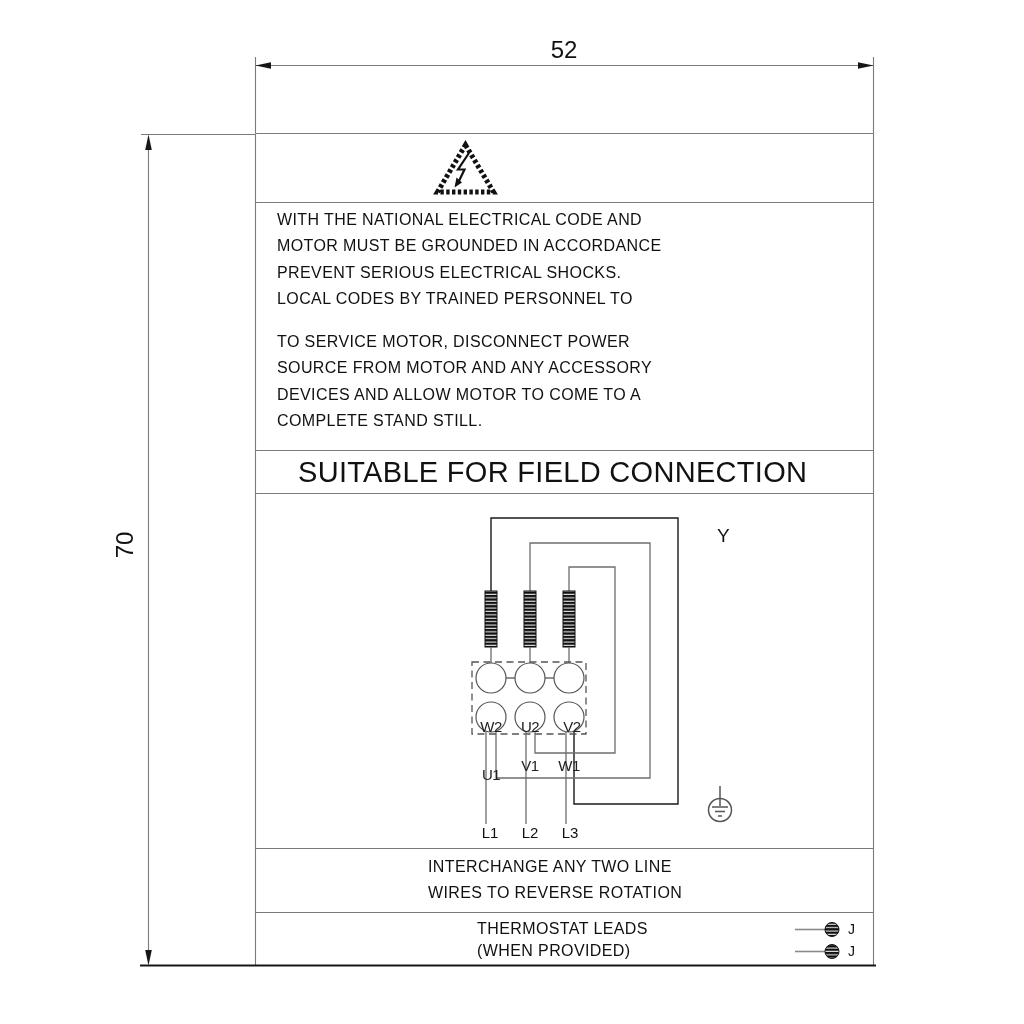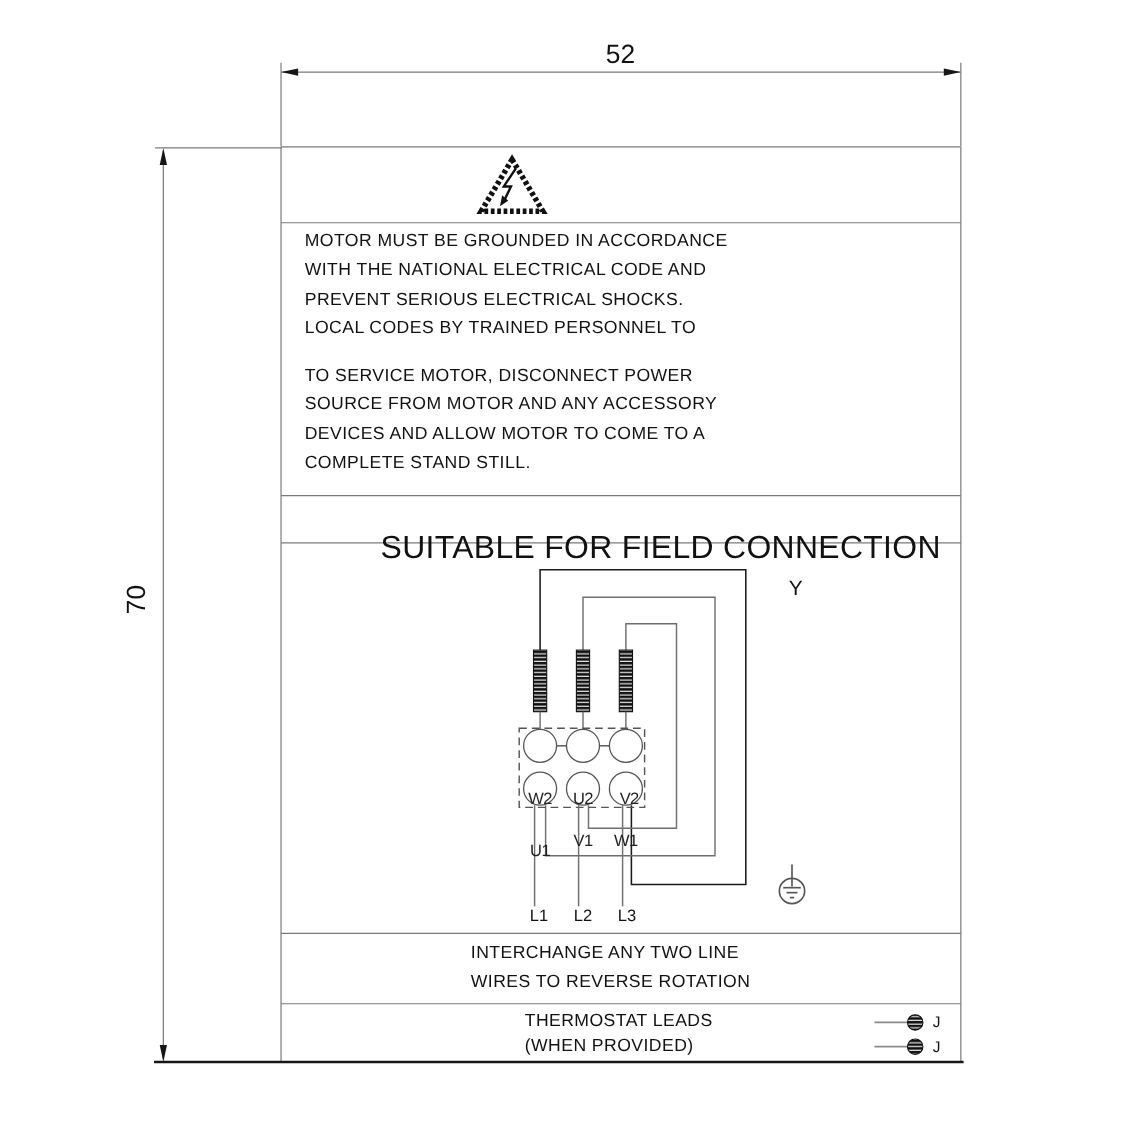--- a/index.html
+++ b/index.html
@@ -125,33 +125,33 @@
       <line x1="795" y1="951.5" x2="825" y2="951.5" stroke="#8a8a8a" stroke-width="1.6"></line>
       <circle cx="832" cy="951.5" r="7" fill="url(#hatch)" stroke="#111111" stroke-width="1"></circle>
     </g>
   </svg>
 
   <div class="abs dim-label" style="left:564px;top:36px;transform:translateX(-50%);">52</div>
   <div class="abs dim-label rot90" style="left:125px;top:545px;">70</div>
 
 
   <div class="abs para" style="left:277px;top:207px;">
+    <div>WITH THE NATIONAL ELECTRICAL CODE AND</div>
     <div>MOTOR MUST BE GROUNDED IN ACCORDANCE</div>
-    <div>WITH THE NATIONAL ELECTRICAL CODE AND</div>
     <div>PREVENT SERIOUS ELECTRICAL SHOCKS.</div>
     <div>LOCAL CODES BY TRAINED PERSONNEL TO</div>
   </div>
   <div class="abs para" style="left:277px;top:329px;">
     <div>TO SERVICE MOTOR, DISCONNECT POWER</div>
     <div>SOURCE FROM MOTOR AND ANY ACCESSORY</div>
     <div>DEVICES AND ALLOW MOTOR TO COME TO A</div>
     <div>COMPLETE STAND STILL.</div>
   </div>
 
-  <div class="abs section-title" style="left:298px;top:482px;margin-left:48px;">SUITABLE FOR FIELD CONNECTION</div>
+  <div class="abs section-title" style="left:298px;top:456px;">SUITABLE FOR FIELD CONNECTION</div>
 
   <div class="abs star-label" style="left:717px;top:525px;">Y</div>
 
   <div class="abs term-label" style="left:491px;top:678px;">W2</div>
   <div class="abs term-label" style="left:530px;top:678px;">U2</div>
   <div class="abs term-label" style="left:572px;top:678px;">V2</div>
   <div class="abs term-label" style="left:491px;top:726px;">U1</div>
   <div class="abs term-label" style="left:530px;top:717px;">V1</div>
   <div class="abs term-label" style="left:569px;top:717px;">W1</div>
 

